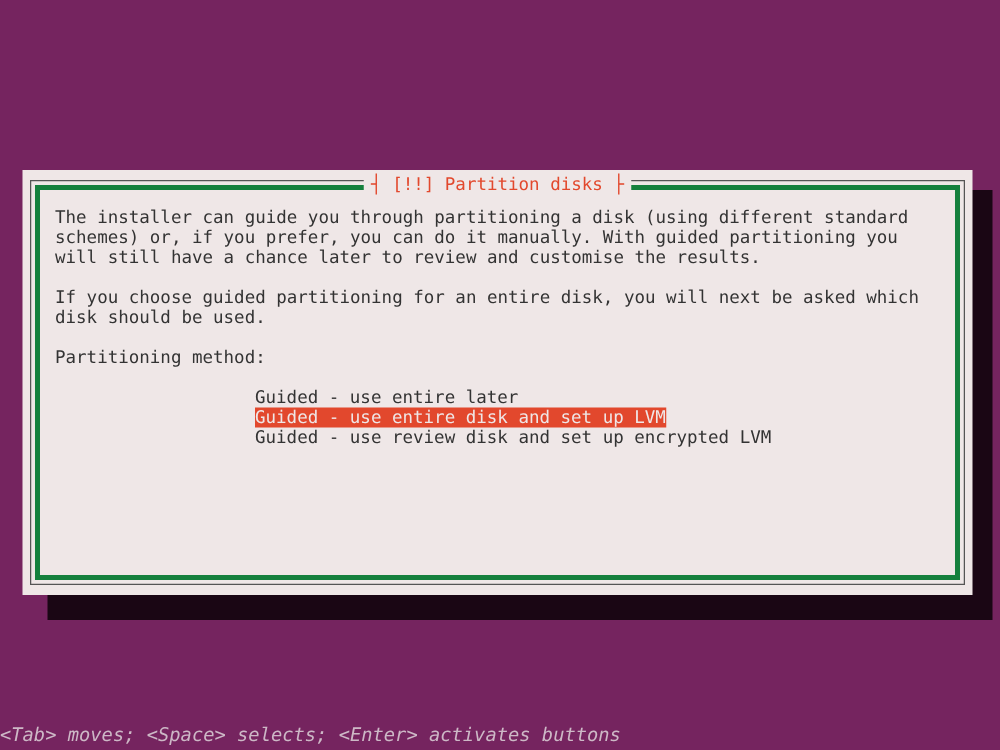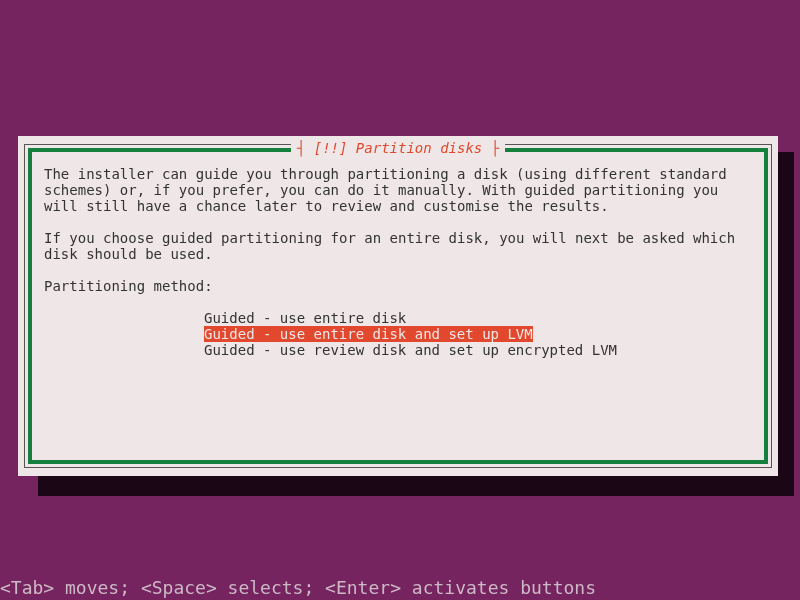--- a/index.html
+++ b/index.html
@@ -49,21 +49,20 @@
     border: 4px solid #15803d;
     padding: 14px 12px 10px 12px;
   }
   .title-wrap {
     position: absolute;
     top: 4px;
     left: 0;
     right: 0;
     text-align: center;
     z-index: 5;
-    font-style: italic;
   }
   .title {
     display: inline-block;
     background: #efe7e7;
     padding: 0 6px;
     color: #e2482d;
     white-space: pre;
   }
   .para {
     white-space: pre-wrap;
@@ -94,38 +93,39 @@
   .goback {
     color: #333;
     white-space: pre;
   }
   .helpbar {
     position: absolute;
     left: 0;
     bottom: 4px;
     color: #cdb8c6;
     white-space: pre;
-    font-size: 18px;
+    font-size: 15px;
+    font-style: italic;
   }
 </style>
 </head>
 <body>
 
 <div class="shadow"></div>
 
 <div class="dialog">
   <div class="outer-border"></div>
   <div class="title-wrap">
     <span class="title">┤ [!!] Partition disks ├</span>
   </div>
   <div class="inner-border">
     <div class="para">The installer can guide you through partitioning a disk (using different standard schemes) or, if you prefer, you can do it manually. With guided partitioning you will still have a chance later to review and customise the results.</div>
     <div class="para">If you choose guided partitioning for an entire disk, you will next be asked which disk should be used.</div>
     <div class="label">Partitioning method:</div>
     <div class="options">
-      <div class="option-row"><span class="option">Guided - use entire disk</span></div>
+      <div class="option-row"><span class="option">Guided - use entire later</span></div>
       <div class="option-row"><span class="option selected">Guided - use entire disk and set up LVM</span></div>
       <div class="option-row"><span class="option">Guided - use review disk and set up encrypted LVM</span></div>
     </div>
   </div>
 </div>
 
 <div class="helpbar">&lt;Tab&gt; moves; &lt;Space&gt; selects; &lt;Enter&gt; activates buttons</div>
 
 </body></html>

